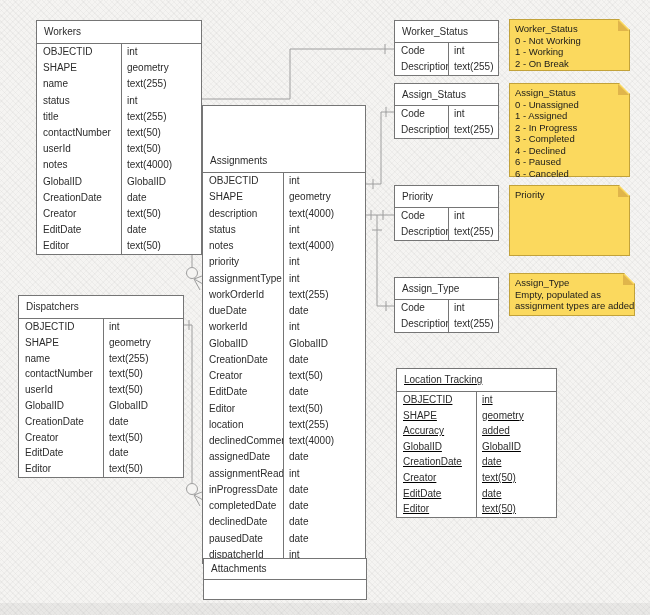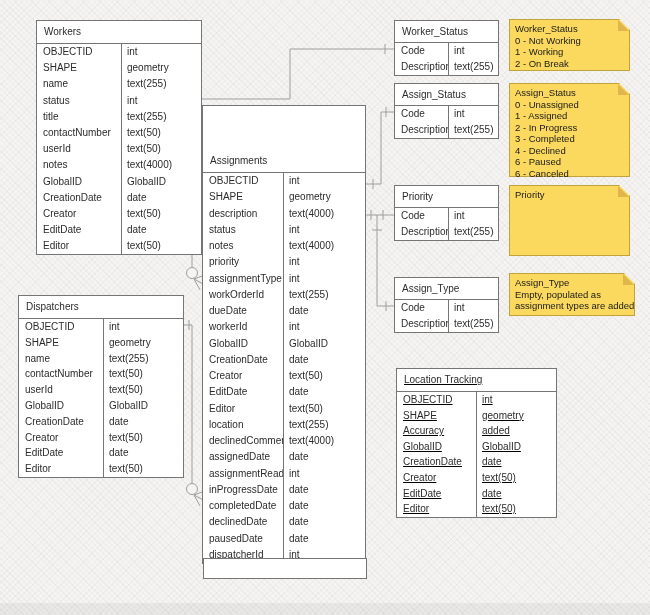--- a/index.html
+++ b/index.html
@@ -366,20 +366,21 @@
           <div class="ftype">date</div>
         </div>
         <div class="field-row">
           <div class="fname">Editor</div>
           <div class="ftype">text(50)</div>
         </div>
       </div>
   </div>
 
   <div class="tbl" style="left:203px;top:558px;width:164px;">
+    <div class="t-title" style="height:20px;line-height:20px;">Attachments</div>
     <div class="empty-row"></div>
   </div>
 
   <div class="note" style="left:509px;top:19px;width:121px;height:52px;">
     <div class="note-title">Worker_Status</div>
     <div>
         <div class="note-line">0 - Not Working</div>
         <div class="note-line">1 - Working</div>
         <div class="note-line">2 - On Break</div>
       </div>

